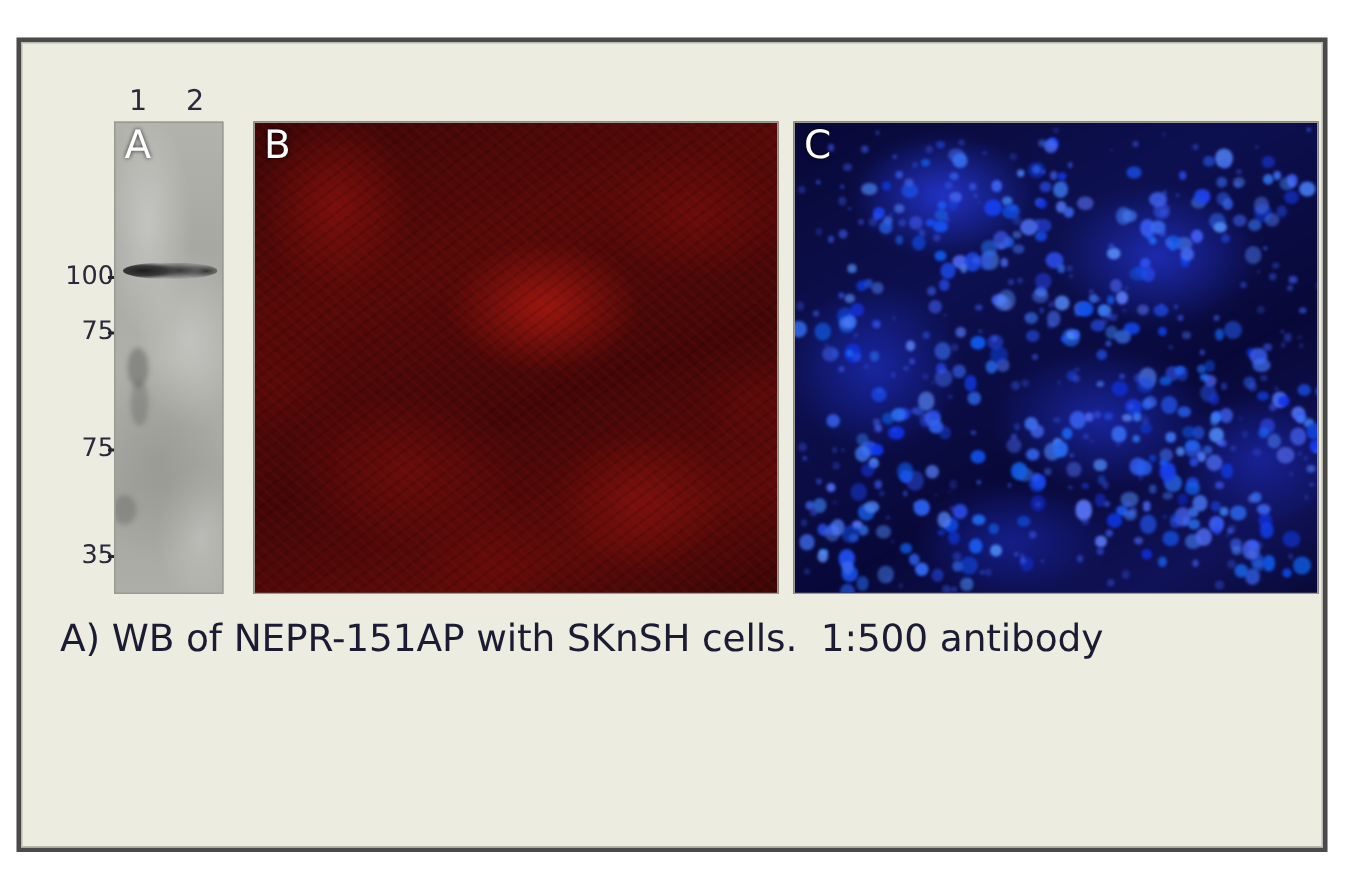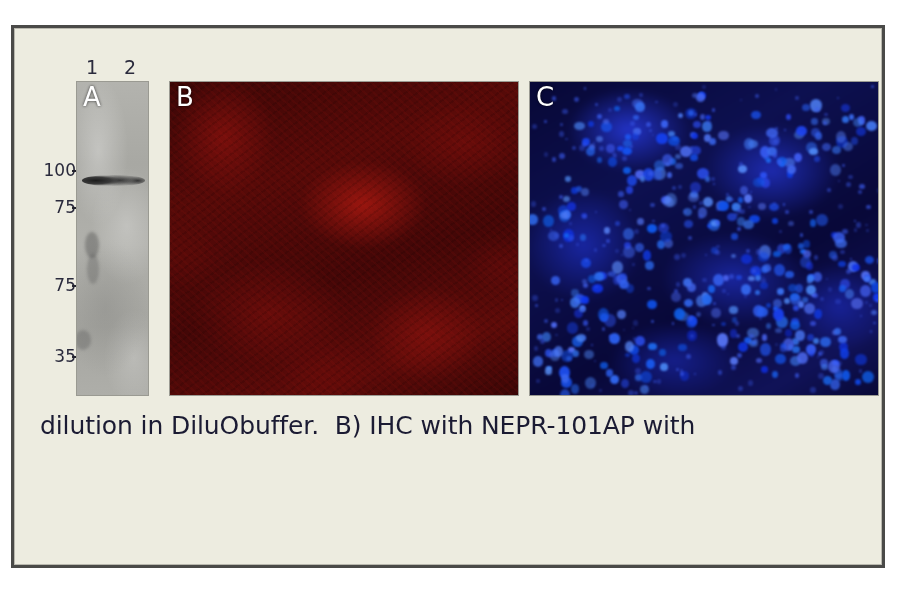--- a/index.html
+++ b/index.html
@@ -16,21 +16,21 @@
                border:1px solid #b9b8ae;box-sizing:border-box;pointer-events:none;}
 
   
   .lane-row{position:absolute;left:58px;top:28px;width:90px;height:24px;}
   .lane{position:absolute;top:0;font-size:19px;color:#2a2a3c;
         font-family:"DejaVu Sans","Liberation Sans",sans-serif;}
   .lane-1{left:14px;}
   .lane-2{left:52px;}
 
   
-  .ladder{position:absolute;left:10px;top:44px;width:52px;height:320px;}
+  .ladder{position:absolute;left:10px;top:58px;width:52px;height:320px;}
   .mw{position:absolute;right:0;width:52px;text-align:right;
       font-size:17px;color:#2a2a3c;white-space:nowrap;}
   .tick{position:absolute;left:48px;width:14px;height:2px;background:#24242f;}
 
   
   .panel{position:absolute;border:1px solid #9a9a92;box-sizing:border-box;overflow:hidden;}
   .panel-letter{position:absolute;left:6px;top:2px;font-size:26px;line-height:1.05;
                 color:#ffffff;font-family:"DejaVu Sans","Liberation Sans",sans-serif;
                 text-shadow:0 0 3px rgba(0,0,0,.75);z-index:6;}
 
@@ -746,16 +746,16 @@
           <i class="nuc" style="left:180.7px;top:94.8px;width:4.7px;height:4.7px;opacity:0.40;"></i>
           <i class="nuc" style="left:98.0px;top:308.2px;width:5.8px;height:5.8px;opacity:0.41;"></i>
           <i class="nuc" style="left:72.2px;top:161.7px;width:3.5px;height:3.5px;opacity:0.45;"></i>
           <i class="nuc" style="left:13.6px;top:37.8px;width:3.6px;height:3.6px;opacity:0.66;"></i>
           <i class="nuc" style="left:217.8px;top:298.3px;width:5.6px;height:5.6px;opacity:0.33;"></i>
         </div>
       <span class="panel-letter">C</span>
     </div>
 
     <div class="caption">
-      <div class="caption-line">dilution in DiluObuffer.  B) IHC with NEPR-101AP with</div>
+      <div class="caption-line">A) WB of NEPR-151AP with SKnSH cells.  1:500 antibody</div>
     </div>
   </div>
 </div>
 
 </body></html>

